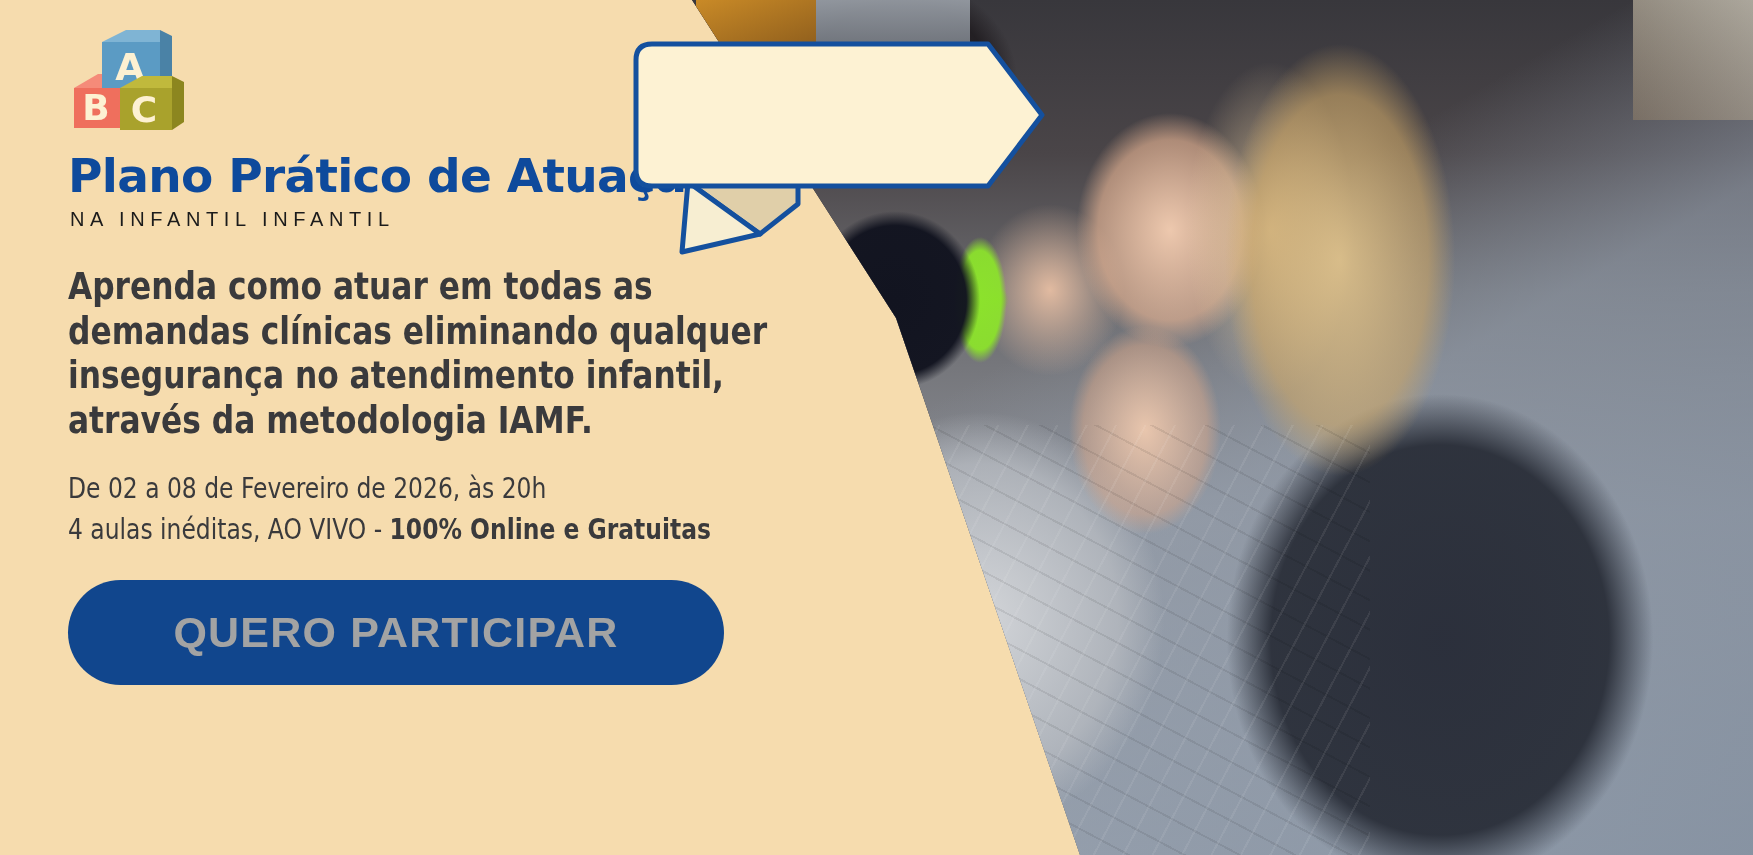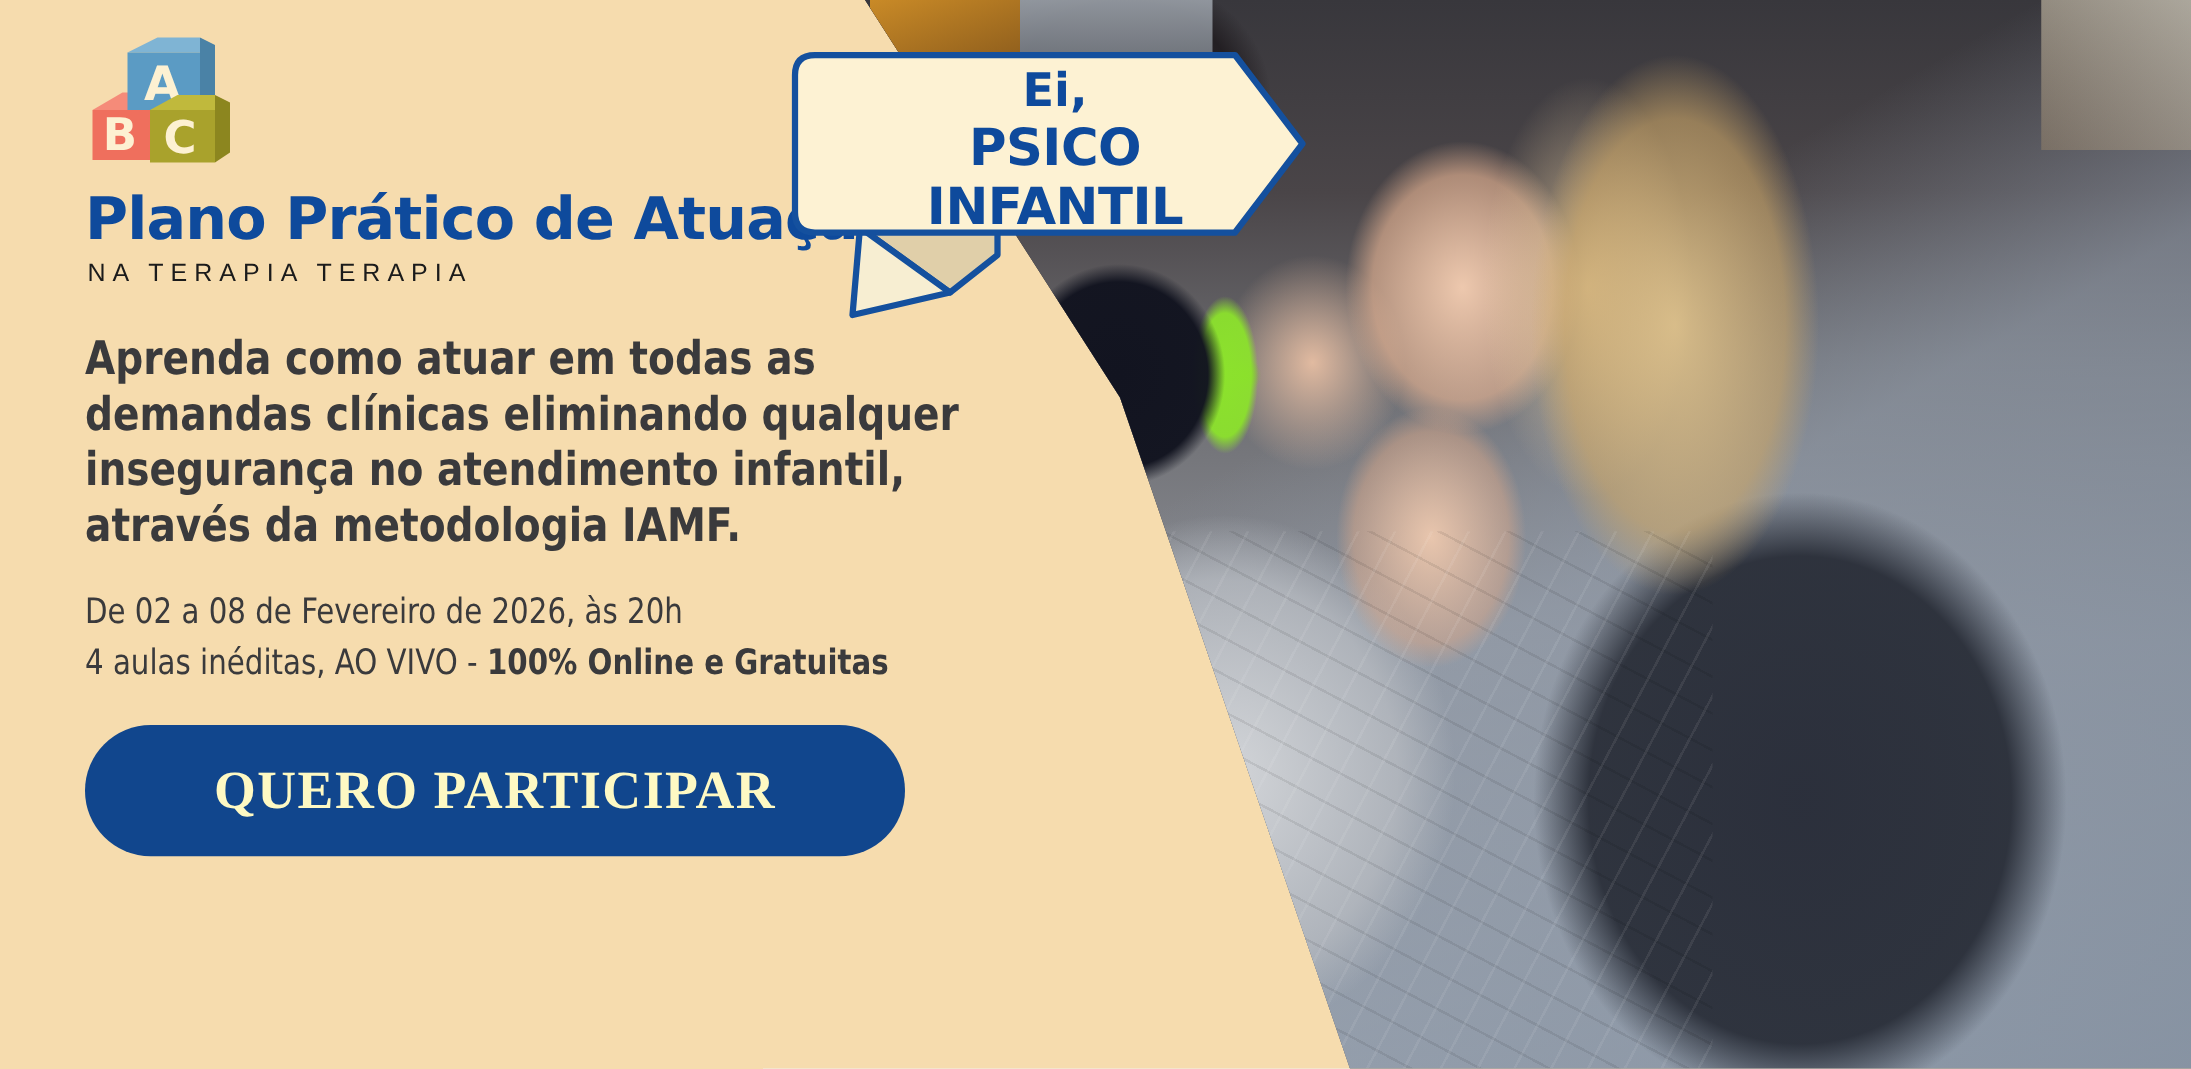--- a/index.html
+++ b/index.html
@@ -146,28 +146,28 @@
   .meta .ln{display:block;white-space:nowrap;}
   .meta b{font-weight:700;}
 
   .cta{
     display:inline-flex;
     align-items:center;
     justify-content:center;
     width:656px;
     height:105px;
     background:#11468d;
-    color:#fef9c3;
+    color:#a3a3a3;
     border:none;
     border-radius:54px;
     font-size:43px;
     font-weight:700;
     letter-spacing:1.2px;
     cursor:pointer;
-    font-family:Liberation Serif, serif;
+    font-family:Liberation Sans, sans-serif;
     padding:0;
   }
 
   
   .bubble{
     position:absolute;
     left:630px; top:22px;
     width:420px; height:290px;
     pointer-events:auto;
   }
@@ -222,21 +222,21 @@
         <g>
           <polygon points="52,60 74,48 104,48 104,60" fill="#c0b93c"></polygon>
           <rect x="52" y="60" width="52" height="42" fill="#a9a22c"></rect>
           <polygon points="104,48 104,102 116,94 116,54" fill="#8c861f"></polygon>
           <text x="76" y="94" font-family="DejaVu Sans, sans-serif" font-size="36" font-weight="700" fill="#fdf1d2" text-anchor="middle">C</text>
         </g>
       </svg>
     </div>
 
     <h1 class="maintitle">Plano Prático de Atuação</h1>
-    <div class="subtitle">NA TERAPIA TERAPIA</div>
+    <div class="subtitle">NA INFANTIL INFANTIL</div>
 
     <div class="lead">
       <span class="ln">Aprenda como atuar em todas as</span>
       <span class="ln">demandas clínicas eliminando qualquer</span>
       <span class="ln">insegurança no atendimento infantil,</span>
       <span class="ln">através da metodologia IAMF.</span>
     </div>
 
     <div class="meta">
       <span class="ln">De 02 a 08 de Fevereiro de 2026, às 20h</span>
@@ -254,19 +254,15 @@
 
       <path d="M 22,22
                Q 6,22 6,38
                L 6,148
                Q 6,164 22,164
                L 358,164
                L 412,93
                L 358,22
                Z" fill="#fdf2d3" stroke="#14509e" stroke-width="5" stroke-linejoin="round"></path>
     </svg>
-    <div class="bubble-text">
-      <span class="bubble-l1">Ei,</span>
-      <span class="bubble-l2">PSICO INFANTIL</span>
-    </div>
   </div>
 
 </div>
 
 </body></html>

